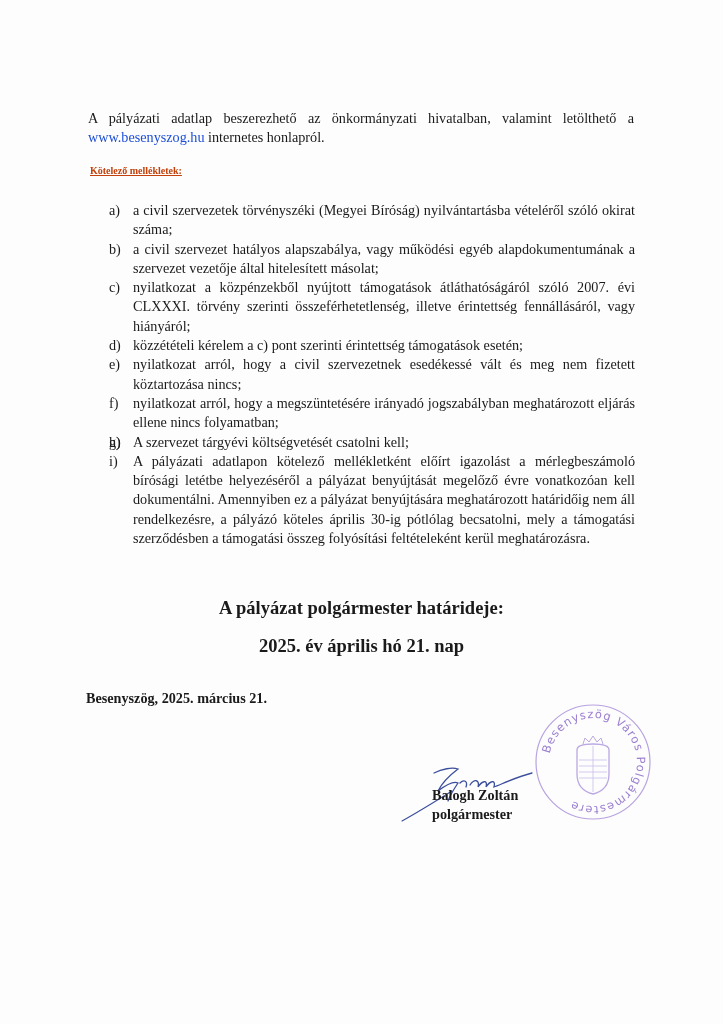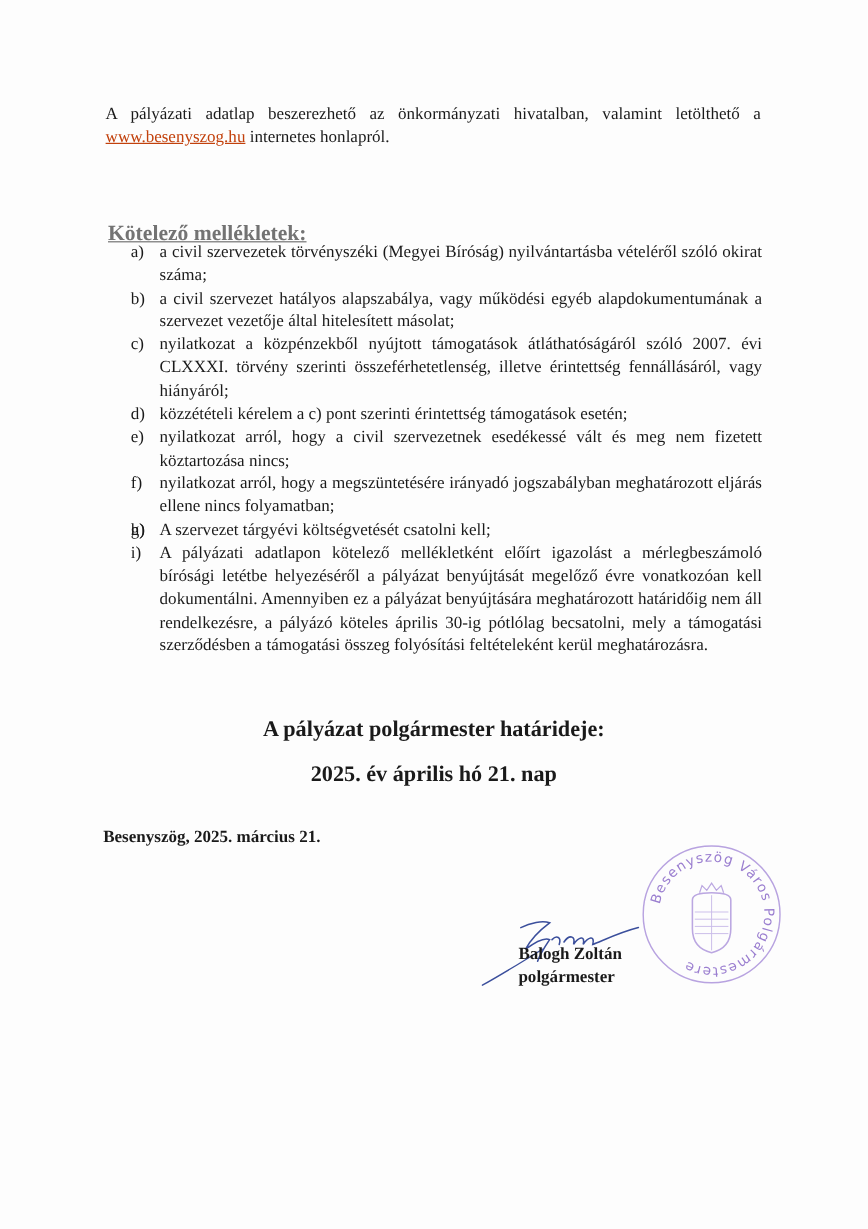--- a/index.html
+++ b/index.html
@@ -5,25 +5,25 @@
   html, body { margin: 0; padding: 0; background: #ffffff; }
   body {
     width: 723px; height: 1024px; position: relative; overflow: hidden;
     font-family: "Liberation Serif", serif; color: #1a1a1a;
   }
   .page { position: absolute; left: 0; top: 0; width: 723px; height: 1024px; background: #fdfdfd; }
   .intro {
     position: absolute; left: 88px; top: 86px; width: 546px;
     font-size: 14.2px; line-height: 19px; text-align: justify; text-align-last: left;
   }
-  .intro .l1 { display: block; text-align: justify; text-align-last: justify; }
-  .link { color: #c2410c; text-decoration: underline; }
+  .intro .l1 { display: block; text-align: justify; text-align-last: justify; margin-top: 23px; }
+  .link { color: #1d4ed8; }
   .heading {
-    position: absolute; left: 90px; top: 184px;
-    font-size: 18px; font-weight: bold; text-decoration: underline; color: #737373;
+    position: absolute; left: 90px; top: 165px;
+    font-size: 10px; font-weight: bold; text-decoration: underline; color: #c2410c;
   }
   .list {
     position: absolute; left: 109px; top: 201px; width: 526px;
     margin: 0; padding: 0; list-style: none;
     font-size: 14.2px; line-height: 19.3px;
   }
   .list li { position: relative; padding-left: 24px; text-align: justify; }
   .list li .mk { position: absolute; left: 0; top: 0; }
   .deadline-title {
     position: absolute; left: 0; width: 723px; top: 598px; text-align: center;

